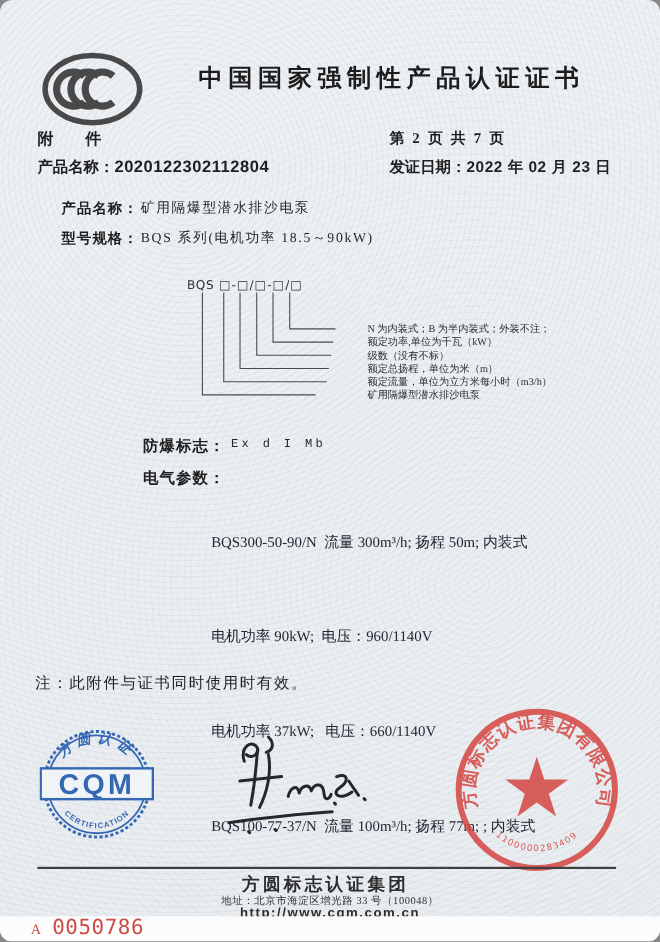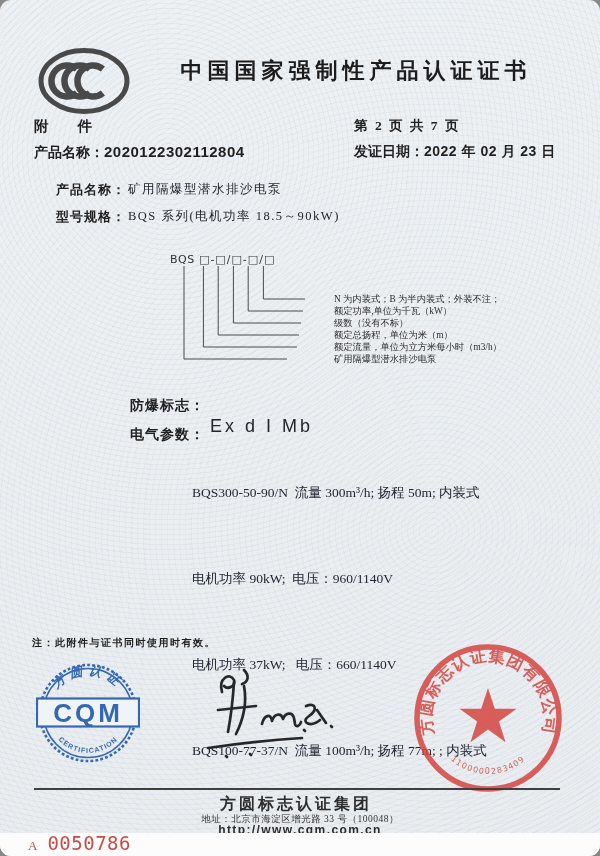--- a/index.html
+++ b/index.html
@@ -24,24 +24,24 @@
   .certline{left:34px;top:143px;font-size:14px;font-weight:bold;color:#1f1f1f;}
   .certline .num{font-family:"Liberation Sans",sans-serif;font-weight:bold;font-size:15px;letter-spacing:0.5px;}
   .dateline{left:354px;top:143px;font-size:14px;font-weight:bold;color:#1f1f1f;}
   .dateline .num{font-family:"Liberation Sans",sans-serif;font-weight:bold;font-size:14px;letter-spacing:0.5px;}
 
   .prodlabel{left:56px;font-size:13px;font-weight:bold;color:#1f1f1f;letter-spacing:1px;}
   .prodvalue{left:128px;font-size:12.5px;color:#23262e;letter-spacing:1.5px;font-weight:500;}
   .row-name{top:181px;} .row-model{top:208px;}
 
   .exlabel{left:130px;top:397px;font-size:14px;font-weight:bold;letter-spacing:1px;color:#1f1f1f;}
-  .exvalue{left:210px;top:416px;font-family:Liberation Sans, sans-serif;font-size:18px;letter-spacing:3px;color:#23262e;}
+  .exvalue{left:210px;top:398px;font-family:Liberation Mono, monospace;font-size:11px;letter-spacing:3px;color:#23262e;}
   .eleclabel{left:130px;top:426px;font-size:14px;font-weight:bold;letter-spacing:1px;color:#1f1f1f;}
   .eleclines{left:192px;top:422px;width:390px;font-size:13.5px;line-height:28.6px;color:#232733;white-space:pre;}
-  .note{left:32px;top:636px;font-size:10px;font-weight:bold;letter-spacing:1.5px;color:#1e1e1e;}
+  .note{left:32px;top:612px;font-size:14px;font-weight:normal;letter-spacing:1.5px;color:#1e1e1e;}
 
   .divider{left:34px;top:788px;width:526px;height:2px;background:#3f3f3f;}
   .f-org{left:0;top:794px;width:592px;text-align:center;font-family:"Liberation Sans",sans-serif;
     font-weight:bold;font-size:16px;letter-spacing:3px;color:#2d2d2d;}
   .f-addr{left:0;top:813px;width:600px;text-align:center;font-size:9.5px;letter-spacing:0.5px;color:#333;}
   .f-url{left:0;top:823px;width:600px;text-align:center;font-family:"Liberation Sans",sans-serif;
     font-weight:bold;font-size:12px;letter-spacing:1.4px;color:#2d2d2d;}
   .strip{left:0;top:833px;width:600px;height:23px;background:#fcfcfc;}
   .serial{left:28px;top:832px;color:#c94c45;display:flex;align-items:baseline;gap:10px;}
   .serial .pfx{font-size:13px;}

